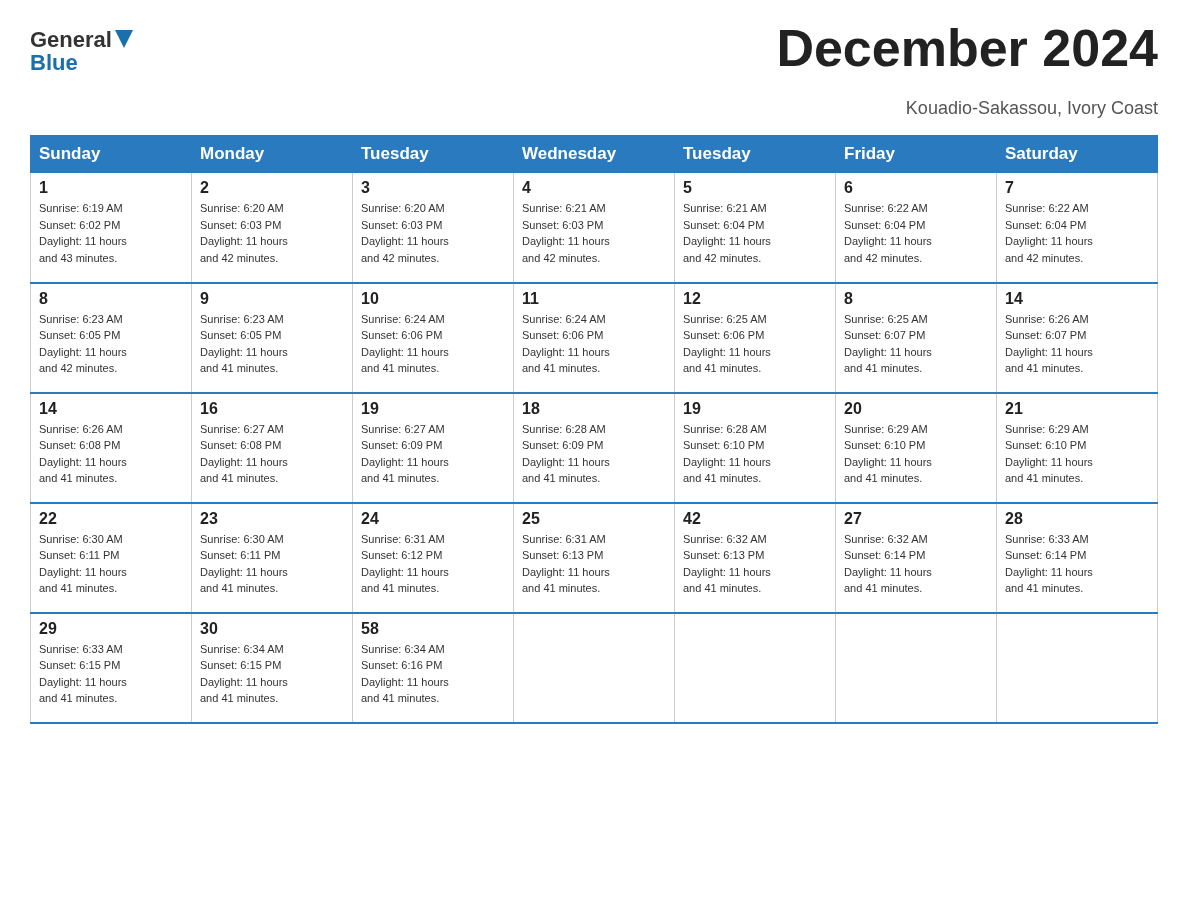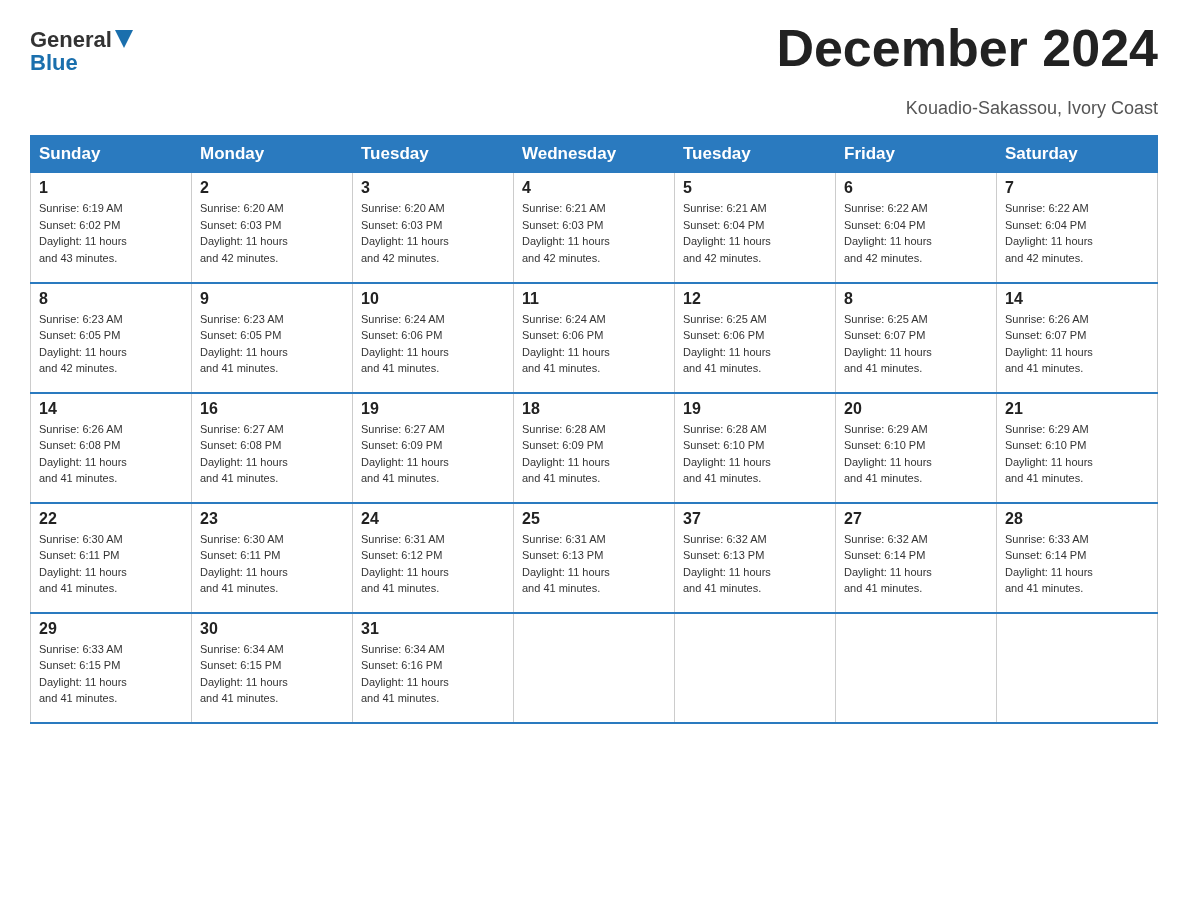--- a/index.html
+++ b/index.html
@@ -148,27 +148,27 @@
         <td><span class="day-number">18</span><span class="day-info">Sunrise: 6:28 AM<br>Sunset: 6:09 PM<br>Daylight: 11 hours<br>and 41 minutes.</span></td>
         <td><span class="day-number">19</span><span class="day-info">Sunrise: 6:28 AM<br>Sunset: 6:10 PM<br>Daylight: 11 hours<br>and 41 minutes.</span></td>
         <td><span class="day-number">20</span><span class="day-info">Sunrise: 6:29 AM<br>Sunset: 6:10 PM<br>Daylight: 11 hours<br>and 41 minutes.</span></td>
         <td><span class="day-number">21</span><span class="day-info">Sunrise: 6:29 AM<br>Sunset: 6:10 PM<br>Daylight: 11 hours<br>and 41 minutes.</span></td>
       </tr>
       <tr>
         <td><span class="day-number">22</span><span class="day-info">Sunrise: 6:30 AM<br>Sunset: 6:11 PM<br>Daylight: 11 hours<br>and 41 minutes.</span></td>
         <td><span class="day-number">23</span><span class="day-info">Sunrise: 6:30 AM<br>Sunset: 6:11 PM<br>Daylight: 11 hours<br>and 41 minutes.</span></td>
         <td><span class="day-number">24</span><span class="day-info">Sunrise: 6:31 AM<br>Sunset: 6:12 PM<br>Daylight: 11 hours<br>and 41 minutes.</span></td>
         <td><span class="day-number">25</span><span class="day-info">Sunrise: 6:31 AM<br>Sunset: 6:13 PM<br>Daylight: 11 hours<br>and 41 minutes.</span></td>
-        <td><span class="day-number">37</span><span class="day-info">Sunrise: 6:32 AM<br>Sunset: 6:13 PM<br>Daylight: 11 hours<br>and 41 minutes.</span></td>
+        <td><span class="day-number">42</span><span class="day-info">Sunrise: 6:32 AM<br>Sunset: 6:13 PM<br>Daylight: 11 hours<br>and 41 minutes.</span></td>
         <td><span class="day-number">27</span><span class="day-info">Sunrise: 6:32 AM<br>Sunset: 6:14 PM<br>Daylight: 11 hours<br>and 41 minutes.</span></td>
         <td><span class="day-number">28</span><span class="day-info">Sunrise: 6:33 AM<br>Sunset: 6:14 PM<br>Daylight: 11 hours<br>and 41 minutes.</span></td>
       </tr>
       <tr>
         <td><span class="day-number">29</span><span class="day-info">Sunrise: 6:33 AM<br>Sunset: 6:15 PM<br>Daylight: 11 hours<br>and 41 minutes.</span></td>
         <td><span class="day-number">30</span><span class="day-info">Sunrise: 6:34 AM<br>Sunset: 6:15 PM<br>Daylight: 11 hours<br>and 41 minutes.</span></td>
-        <td><span class="day-number">31</span><span class="day-info">Sunrise: 6:34 AM<br>Sunset: 6:16 PM<br>Daylight: 11 hours<br>and 41 minutes.</span></td>
+        <td><span class="day-number">58</span><span class="day-info">Sunrise: 6:34 AM<br>Sunset: 6:16 PM<br>Daylight: 11 hours<br>and 41 minutes.</span></td>
         <td class="empty-cell"></td>
         <td class="empty-cell"></td>
         <td class="empty-cell"></td>
         <td class="empty-cell"></td>
       </tr>
     </tbody>
 </table>
 
 </body></html>

